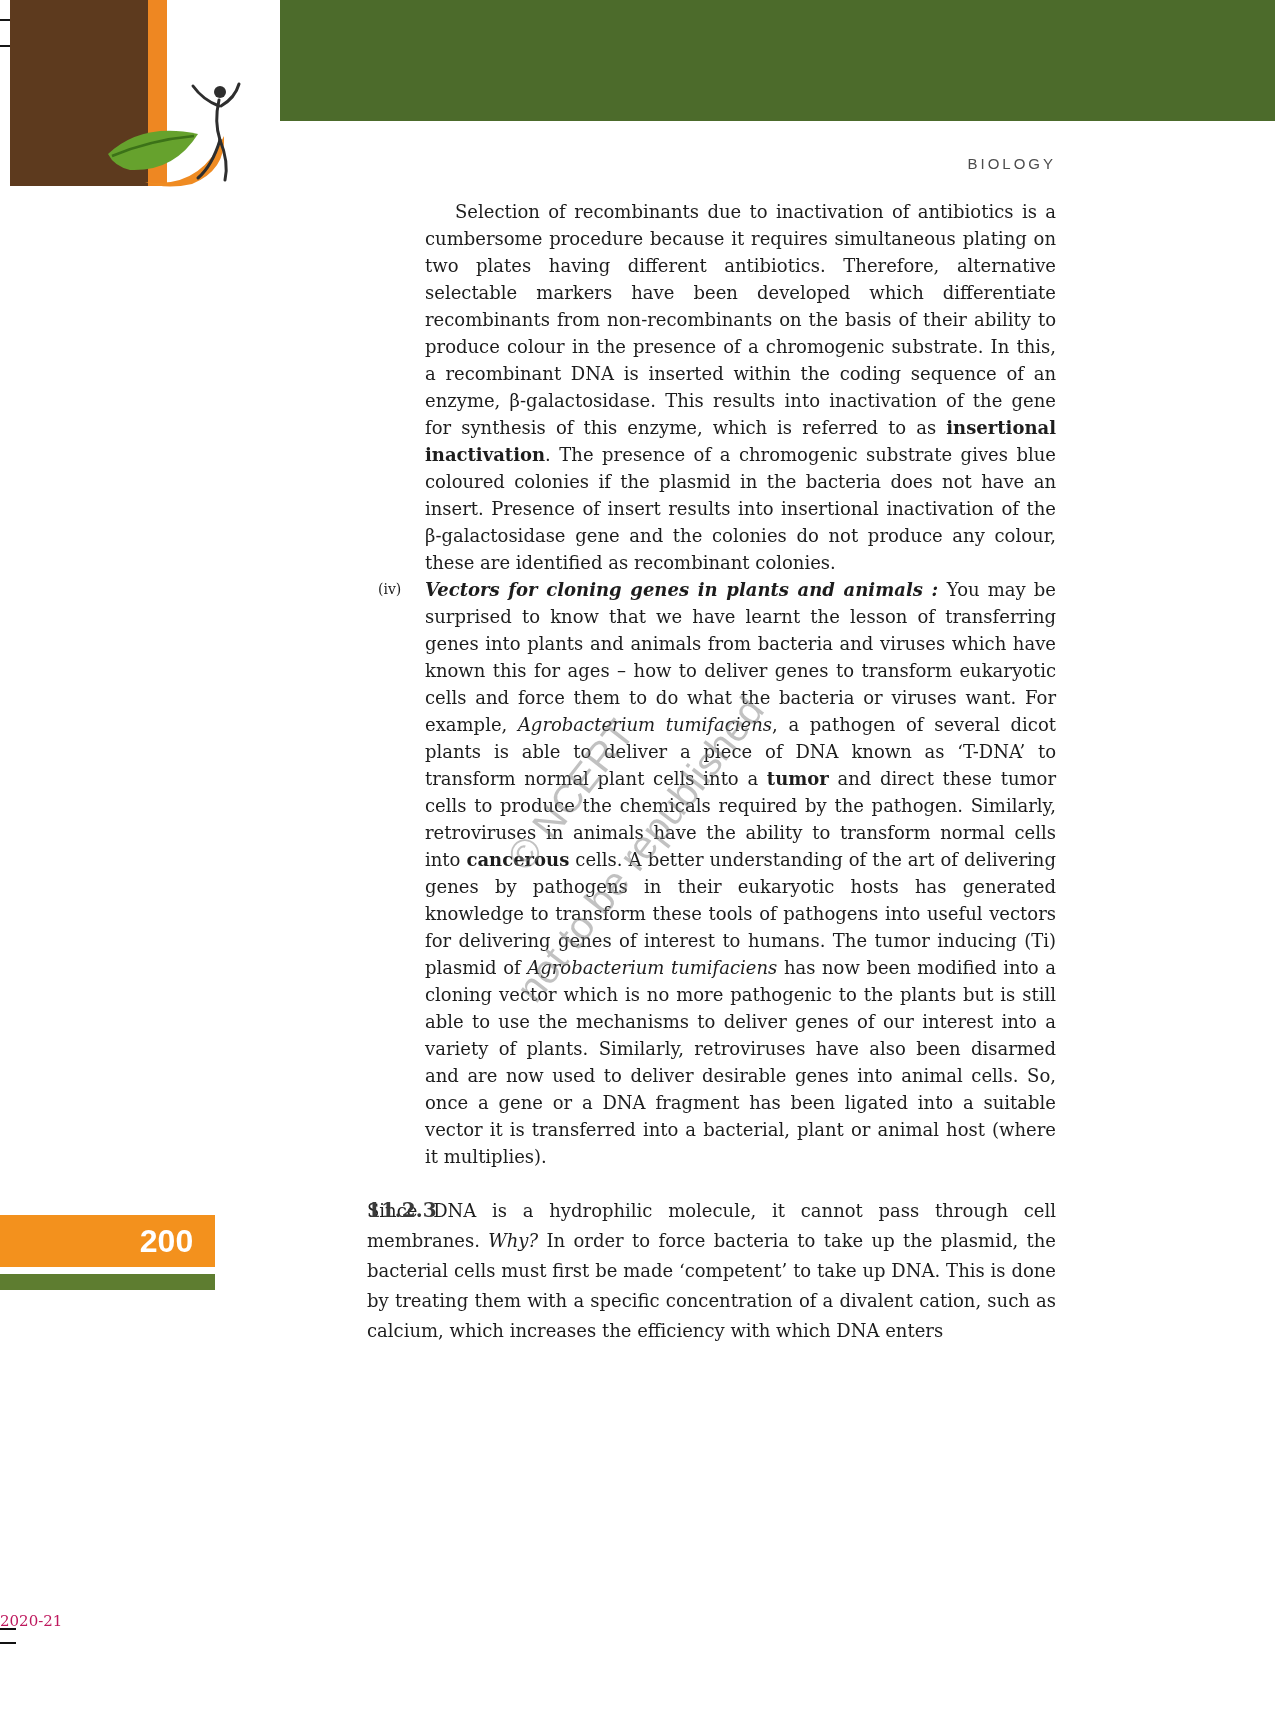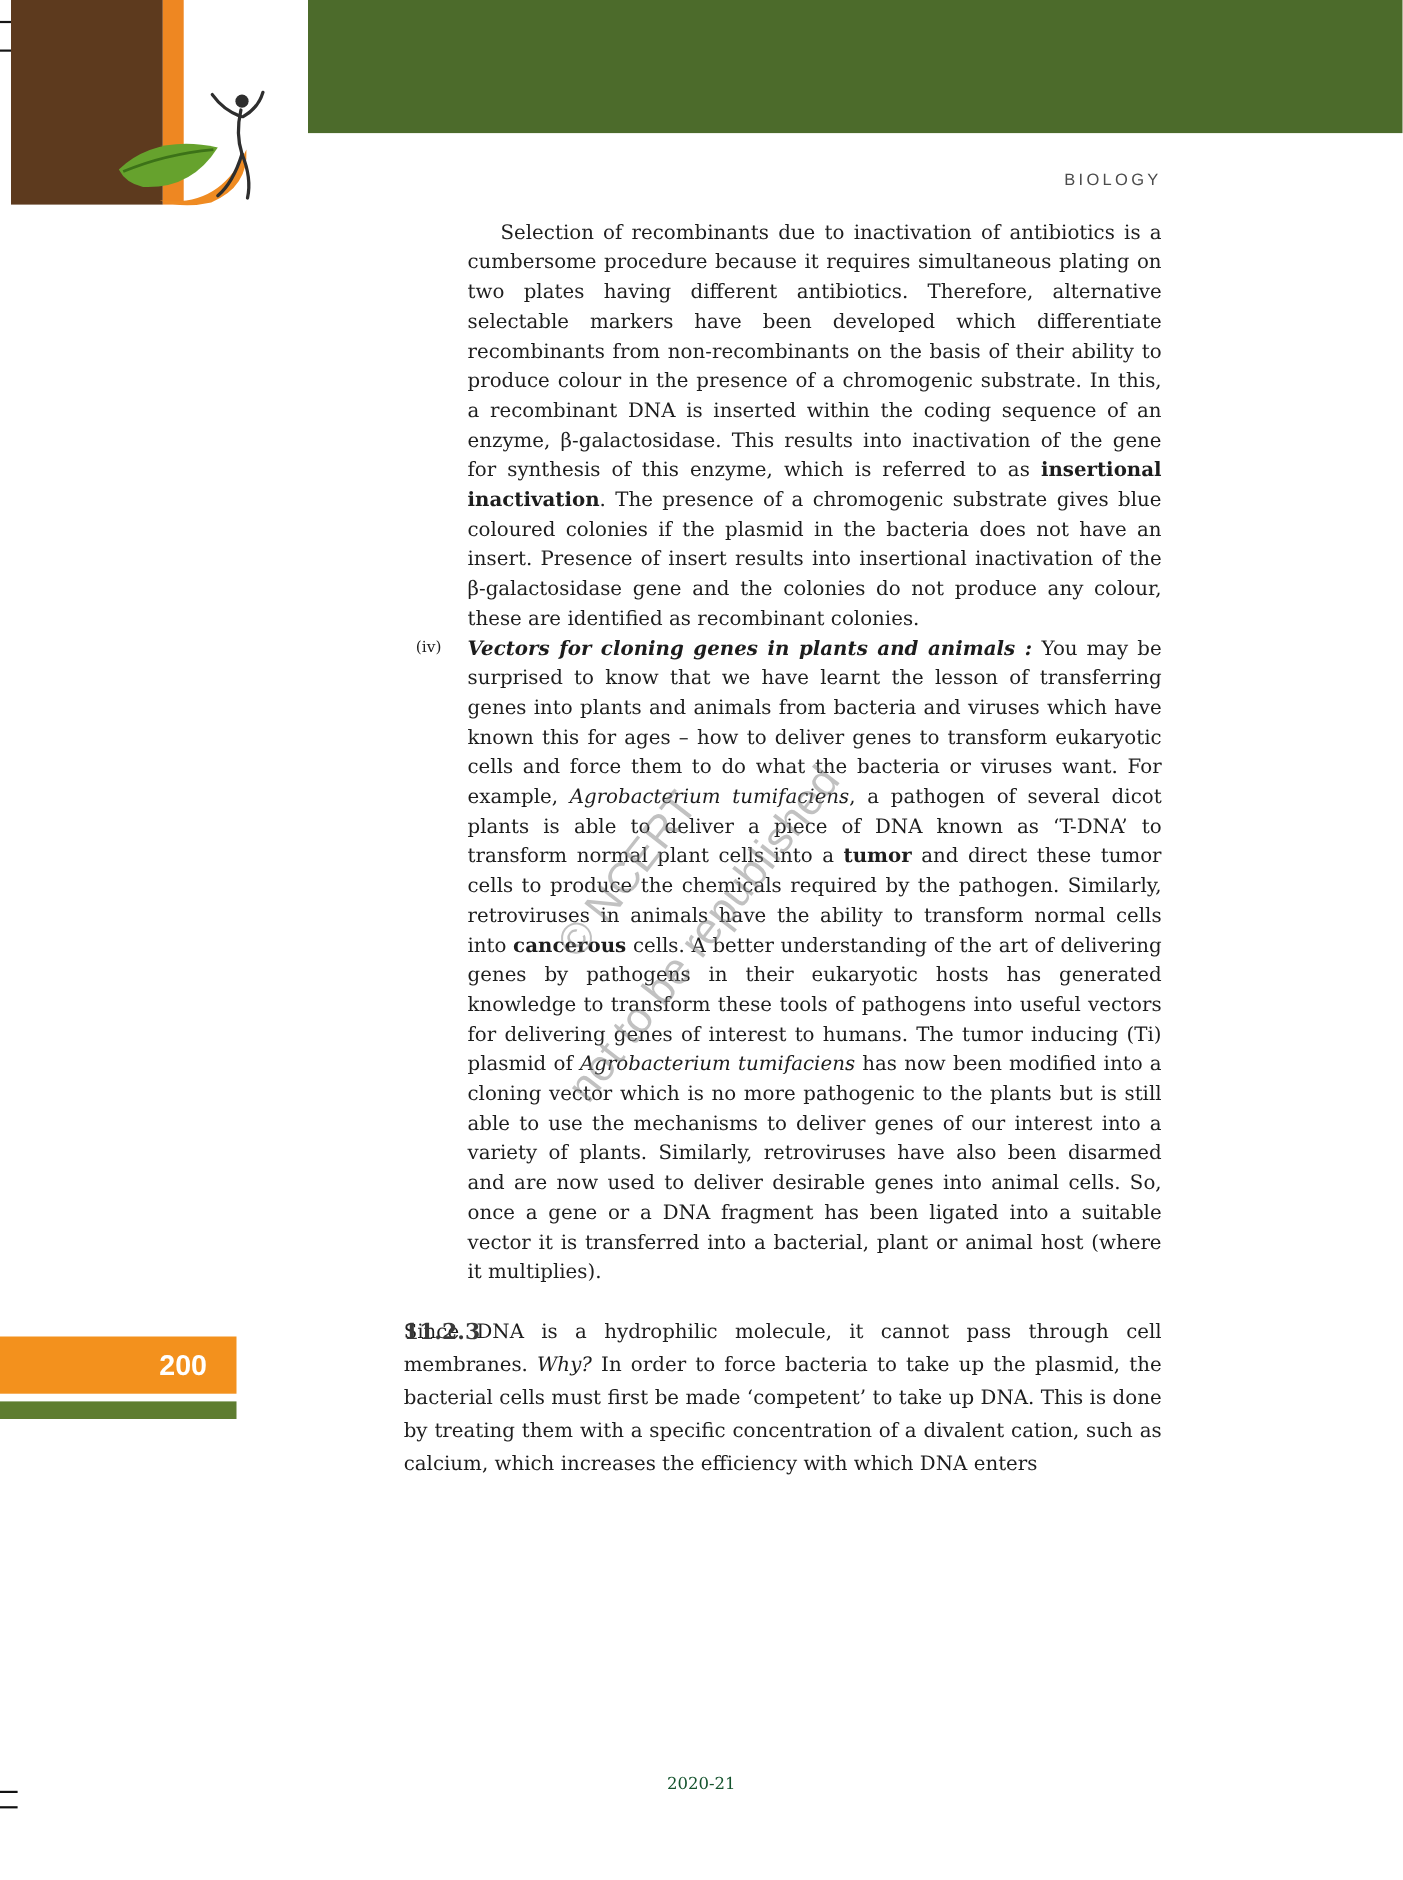--- a/index.html
+++ b/index.html
@@ -58,29 +58,29 @@
     color: #3a3a3a; text-align: left;
   }
   .section-heading .num { position: absolute; left: 0; top: 0; }
 
   .p.wide { margin-left: -58px; margin-top: 26px; line-height: 30px; }
 
   
   .pagenum-box {
     position: absolute; left: 0; top: 1215px; width: 215px; height: 52px;
     background: #f3911d; color: #ffffff;
-    font-family: "Liberation Sans", sans-serif; font-weight: bold; font-size: 26px;
+    font-family: "Liberation Sans", sans-serif; font-weight: bold; font-size: 32px;
     display: flex; align-items: center; justify-content: center;
     padding-left: 118px;
   }
   .green-bar { position: absolute; left: 0; top: 1274px; width: 215px; height: 16px; background: #5e7d30; }
 
   .footer {
     position: absolute; left: 0; top: 1612px; width: 100%;
-    text-align: center; font-size: 15px; color: #14532d;
+    font-size: 15px; color: #be185d;
   }
 
   
   .crop-top { position: absolute; left: -4px; top: 19px; width: 36px; height: 28px; border: 2px solid #161616; background: #ffffff; }
   .tick { position: absolute; left: 0; width: 16px; height: 2px; background: #111111; }
   .tick.t1 { top: 1628px; }
   .tick.t2 { top: 1642px; }
 </style>
 </head>
 <body>

